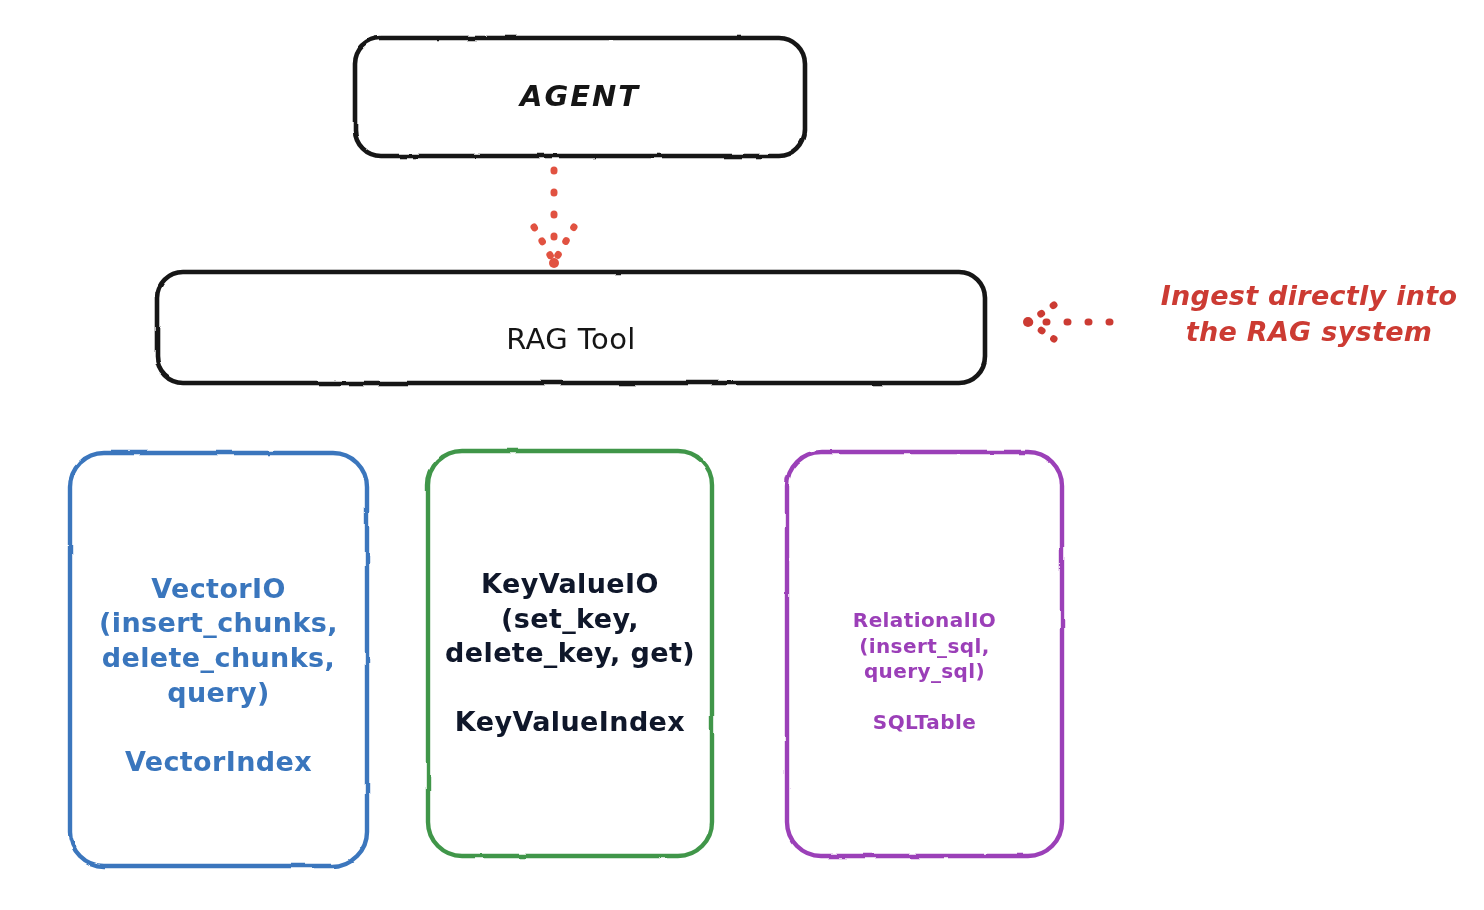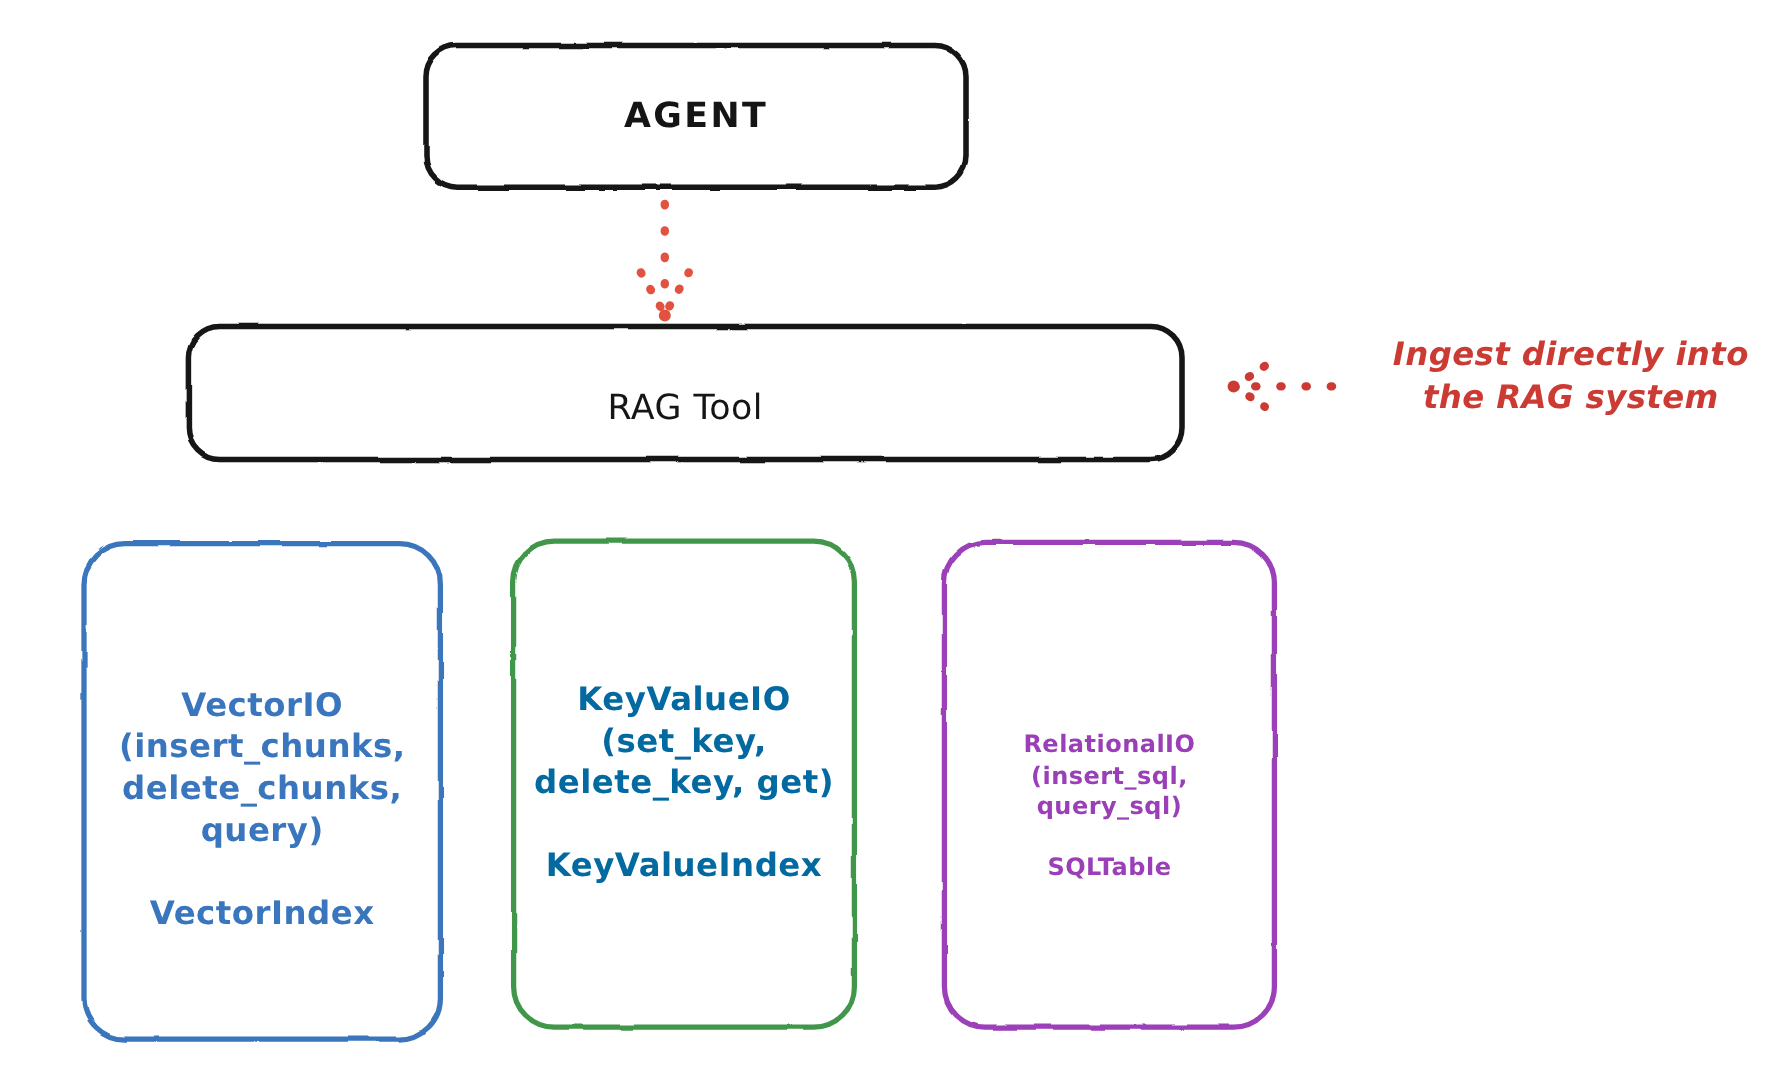--- a/index.html
+++ b/index.html
@@ -41,20 +41,21 @@
 
   
   #node-agent {
     left: 355px;
     top: 38px;
     width: 450px;
     height: 118px;
   }
   #node-agent .node-label {
     font-size: 29px;
+    font-style: italic;
     font-weight: 600;
     letter-spacing: 2px;
     color: #151515;
   }
 
   
   #node-ragtool {
     left: 157px;
     top: 284px;
     width: 828px;
@@ -88,21 +89,21 @@
 
   #node-vectorio .node-label {
     font-size: 27px;
     font-weight: 600;
     color: #3a76bd;
     margin-top: 32px;
   }
   #node-keyvalueio .node-label {
     font-size: 27px;
     font-weight: 600;
-    color: #0369a1;
+    color: #0f172a;
   }
   #node-relationalio .node-label {
     font-size: 20px;
     font-weight: 600;
     color: #9b3fb8;
     margin-top: 36px;
   }
 
   
   #annotation-ingest {

